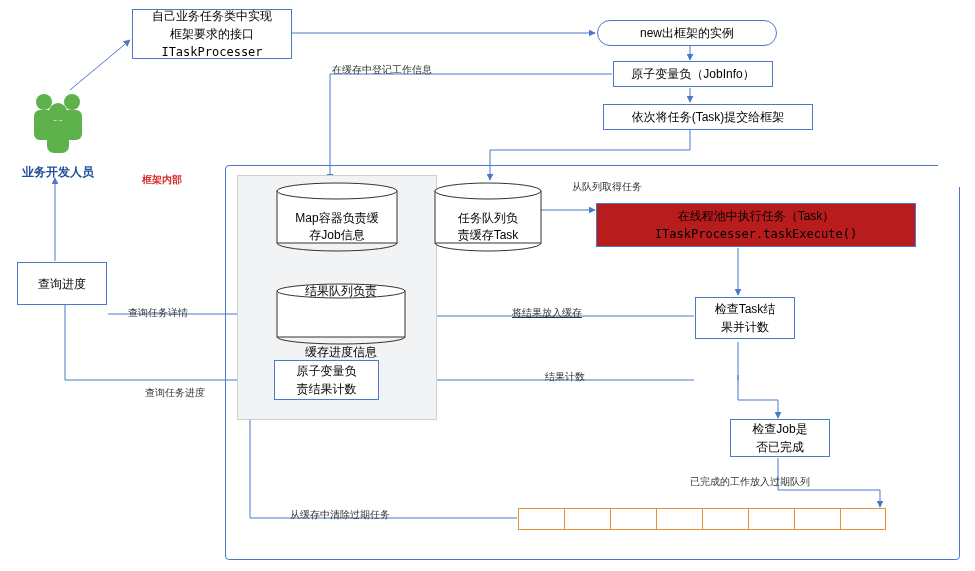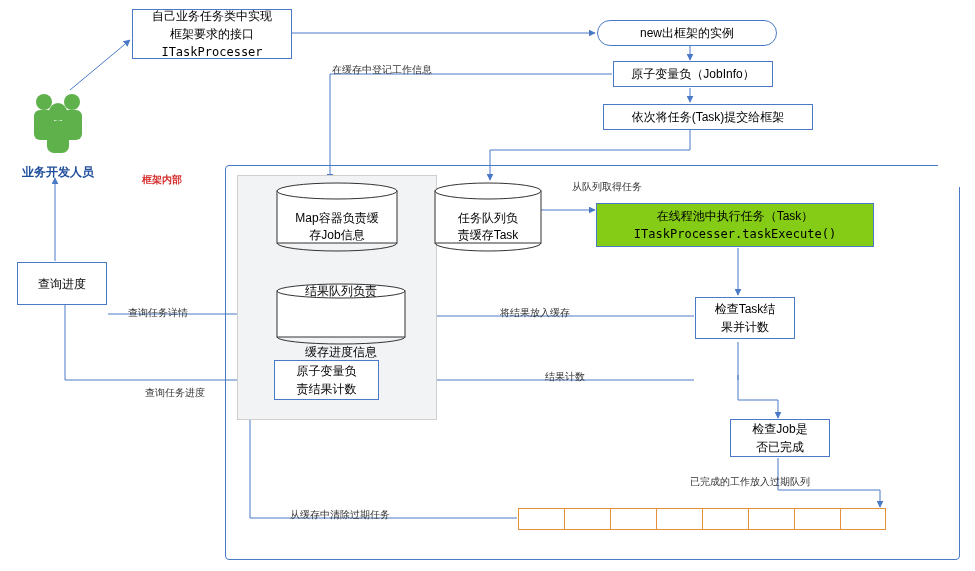--- a/index.html
+++ b/index.html
@@ -190,21 +190,21 @@
 <div class="cyl" style="left:276px;top:296px;width:130px;height:46px;flex-direction:column;gap:44px;">
   <span>结果队列负责</span>
   <span>缓存进度信息</span>
 </div>
 
 <div class="box" style="left:274px;top:360px;width:105px;height:40px;flex-direction:column;padding:3px;">
   <span>原子变量负</span>
   <span>责结果计数</span>
 </div>
 
-<div class="box" style="left:596px;top:203px;width:278px;height:44px;flex-direction:column;padding:4px;background:#84cc16;">
+<div class="box" style="left:596px;top:203px;width:320px;height:44px;flex-direction:column;padding:4px;background:#b91c1c;">
   <span>在线程池中执行任务（Task）</span>
   <span style="font-family:monospace;">ITaskProcesser.taskExecute()</span>
 </div>
 
 <div class="box" style="left:695px;top:297px;width:100px;height:42px;flex-direction:column;padding:3px;">
   <span>检查Task结</span>
   <span>果并计数</span>
 </div>
 
 <div class="box" style="left:730px;top:419px;width:100px;height:38px;flex-direction:column;padding:1px;">
@@ -222,18 +222,18 @@
   <div class="expiry-cell"></div>
   <div class="expiry-cell"></div>
 </div>
 
 <div class="box" style="left:17px;top:262px;width:90px;height:43px;">
   <span>查询进度</span>
 </div>
 
 <span class="label" style="left:332px;top:63px;">在缓存中登记工作信息</span>
 <span class="label" style="left:572px;top:180px;">从队列取得任务</span>
-<span class="label" style="left:500px;top:306px;">将结果放入缓存</span>
+<span class="label" style="left:512px;top:306px;text-decoration:underline;">将结果放入缓存</span>
 <span class="label" style="left:545px;top:370px;">结果计数</span>
 <span class="label" style="left:690px;top:475px;">已完成的工作放入过期队列</span>
 <span class="label" style="left:290px;top:508px;">从缓存中清除过期任务</span>
 <span class="label" style="left:128px;top:306px;">查询任务详情</span>
 <span class="label" style="left:110px;top:386px;margin-left:35px;">查询任务进度</span>
 
 </body></html>

